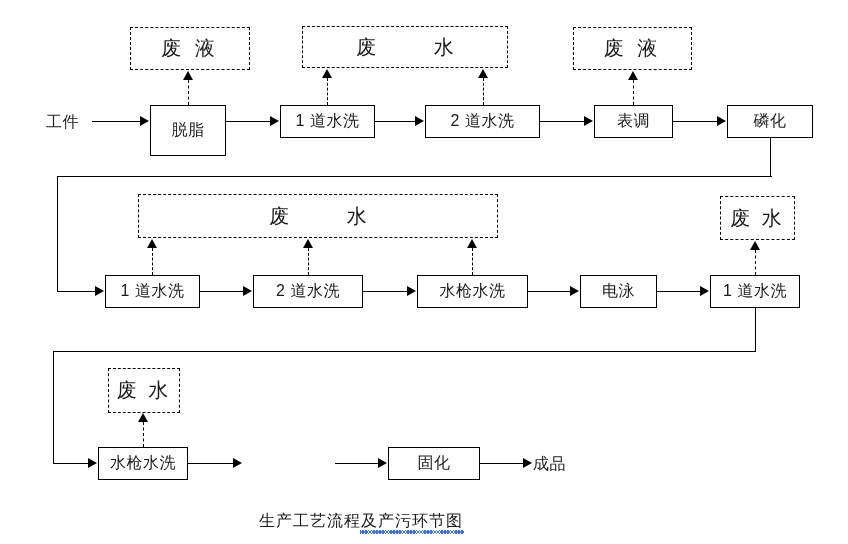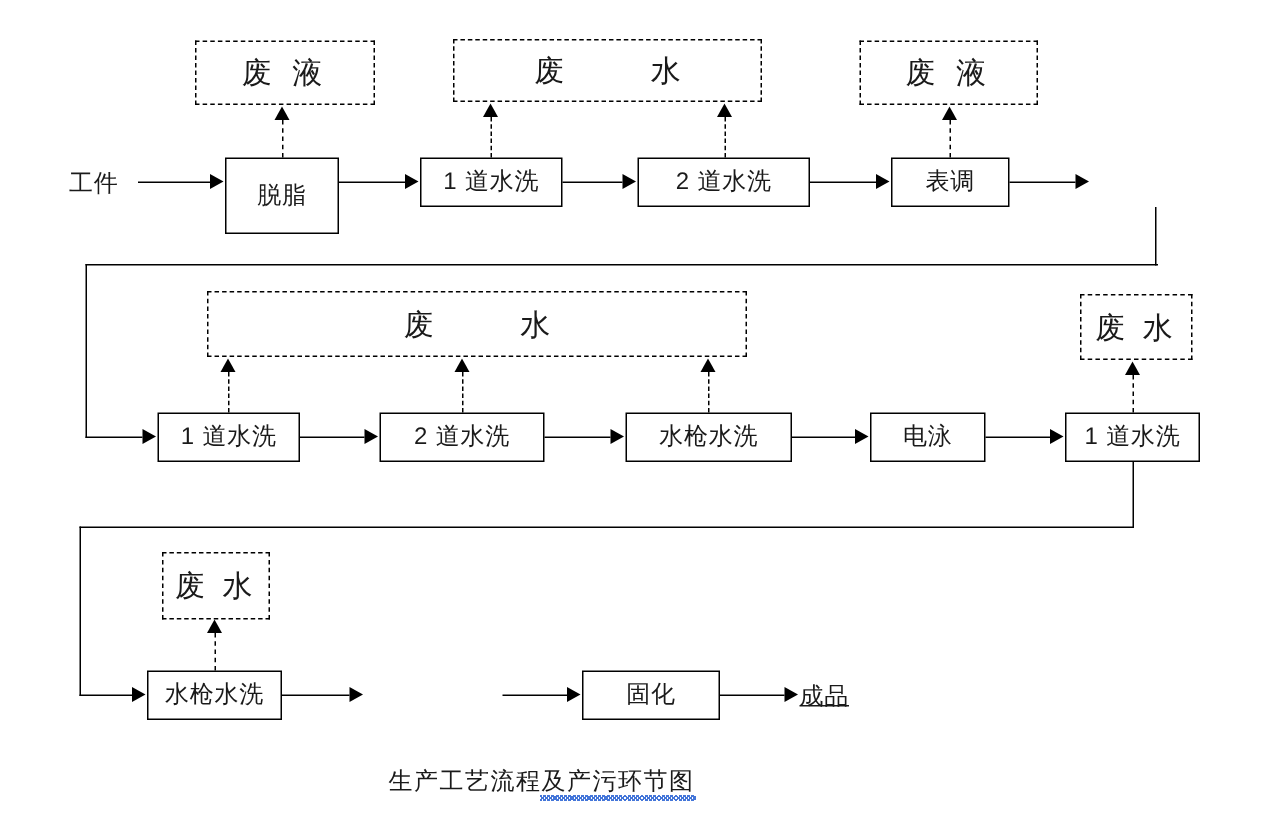--- a/index.html
+++ b/index.html
@@ -100,20 +100,21 @@
   <div class="ahead-r" style="left:140px;top:116px;"></div>
 
   <div class="pbox" style="left:150px;top:105px;width:76px;height:51px;">脱脂</div>
 
   <div class="pbox" style="left:280px;top:105px;width:95px;height:33px;">1 道水洗</div>
 
   <div class="pbox" style="left:425px;top:105px;width:115px;height:33px;">2 道水洗</div>
 
   <div class="pbox" style="left:594px;top:105px;width:79px;height:33px;">表调</div>
 
+  <div class="pbox" style="left:727px;top:105px;width:86px;height:33px;">磷化</div>
 
   <div class="hline" style="left:226px;top:121px;width:44px;"></div>
   <div class="ahead-r" style="left:270px;top:116px;"></div>
 
   <div class="hline" style="left:375px;top:121px;width:40px;"></div>
   <div class="ahead-r" style="left:415px;top:116px;"></div>
 
   <div class="hline" style="left:540px;top:121px;width:44px;"></div>
   <div class="ahead-r" style="left:584px;top:116px;"></div>
 
@@ -191,21 +192,21 @@
 
   <div class="hline" style="left:188px;top:463px;width:45px;"></div>
   <div class="ahead-r" style="left:233px;top:458px;"></div>
 
   <div class="hline" style="left:335px;top:463px;width:43px;"></div>
   <div class="ahead-r" style="left:378px;top:458px;"></div>
 
   <div class="hline" style="left:480px;top:463px;width:43px;"></div>
   <div class="ahead-r" style="left:523px;top:458px;"></div>
 
-  <div class="tlabel" style="left:533px;top:454px;text-decoration:underline;">成品</div>
+  <div class="tlabel" style="left:533px;top:454px;">成品</div>
 
   <div class="vdash" style="left:143px;top:422px;height:25px;"></div>
   <div class="ahead-u" style="left:138px;top:413px;"></div>
 
   <div class="title" style="left:259px;top:511px;">生产工艺流程及产污环节图</div>
   <div class="squig" style="left:360px;top:530px;width:104px;"></div>
 
 </div>
 
 </body></html>

